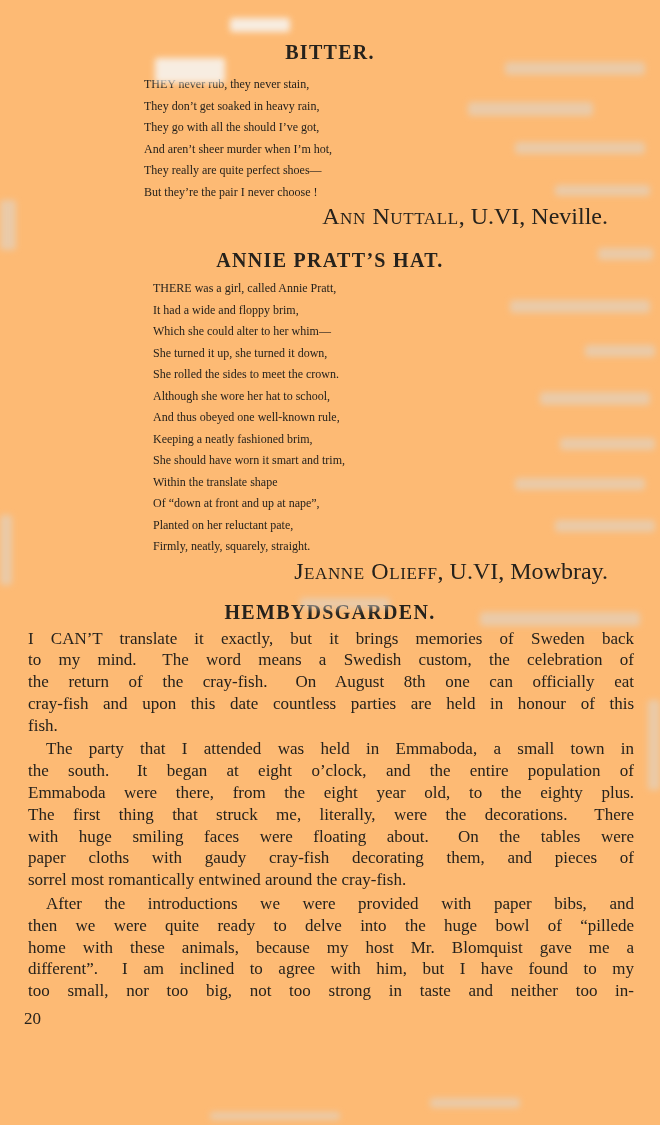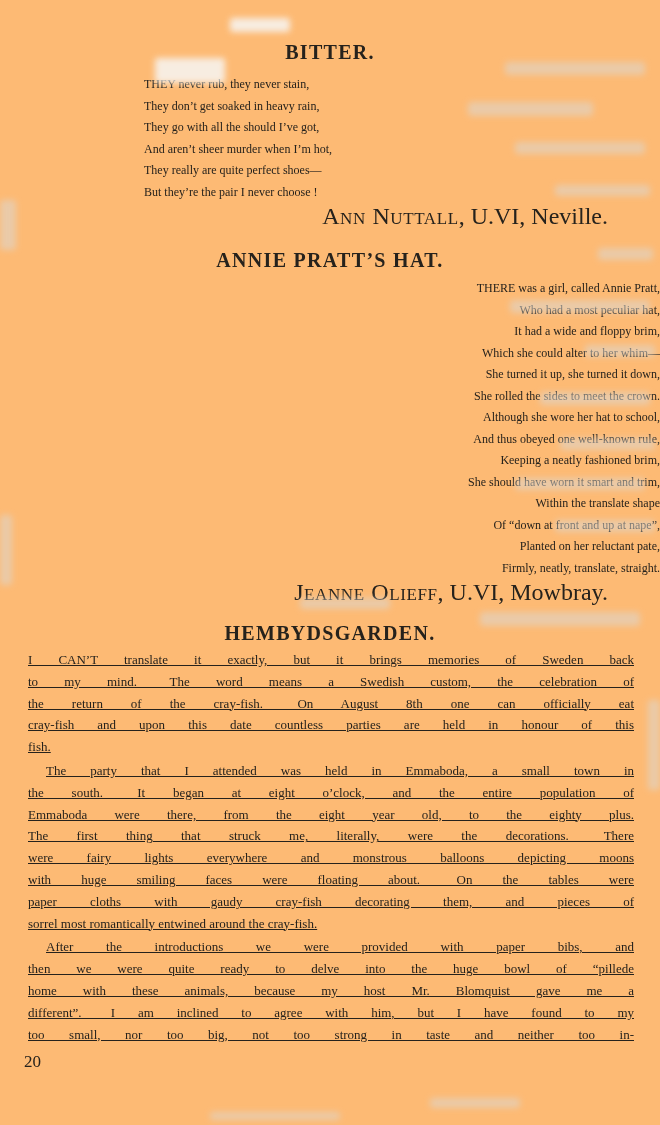--- a/index.html
+++ b/index.html
@@ -19,35 +19,35 @@
   .section-title{
     margin:0;text-align:center;
     font-size:20px;font-weight:bold;letter-spacing:1.3px;
     line-height:20px;
   }
   .t2{margin-top:23px;}
   .t3{margin-top:20px;}
 
   .poem{margin-top:12px;font-size:12px;line-height:21.5px;}
   .poem1{margin-left:144px;}
-  .poem2{margin-left:153px;margin-top:8px;text-align:right;}
+  .poem2{margin-left:153px;margin-top:8px;}
   .poem-line{white-space:pre;}
 
   .attribution{
     margin-top:2px;margin-right:52px;
     text-align:right;font-size:24px;line-height:22px;
   }
   .attribution .name{font-variant:small-caps;letter-spacing:0.6px;}
 
   .prose{margin-top:6px;}
   .para{margin:0 0 2px 0;}
   .prose-line{
-    font-size:13px;line-height:21.8px;
+    font-size:17px;line-height:21.8px;
     margin-left:28px;margin-right:26px;
-    text-align:justify;text-align-last:justify;text-decoration:underline;
+    text-align:justify;text-align-last:justify;
   }
   .prose-line.para-last{text-align-last:left;}
   .prose-line.indent{text-indent:18px;}
 
   .page-number{
     margin:7px 0 0 24px;
     font-size:17px;line-height:20px;
   }
 </style>
 </head>
@@ -85,53 +85,51 @@
     <div class="poem-line">They really are quite perfect shoes—</div>
     <div class="poem-line">But they’re the pair I never choose !</div>
   </div>
   <div class="attribution">
     <span class="name">Ann Nuttall</span><span>, U.VI, Neville.</span>
   </div>
 
   <h2 class="section-title t2">ANNIE PRATT’S HAT.</h2>
   <div class="poem poem2">
     <div class="poem-line">THERE was a girl, called Annie Pratt,</div>
-    <div class="poem-line">Who had a most peculiar hat,</div>
     <div class="poem-line">It had a wide and floppy brim,</div>
     <div class="poem-line">Which she could alter to her whim—</div>
     <div class="poem-line">She turned it up, she turned it down,</div>
     <div class="poem-line">She rolled the sides to meet the crown.</div>
     <div class="poem-line">Although she wore her hat to school,</div>
     <div class="poem-line">And thus obeyed one well-known rule,</div>
     <div class="poem-line">Keeping a neatly fashioned brim,</div>
     <div class="poem-line">She should have worn it smart and trim,</div>
     <div class="poem-line">Within the translate shape</div>
     <div class="poem-line">Of “down at front and up at nape”,</div>
     <div class="poem-line">Planted on her reluctant pate,</div>
-    <div class="poem-line">Firmly, neatly, translate, straight.</div>
+    <div class="poem-line">Firmly, neatly, squarely, straight.</div>
   </div>
   <div class="attribution">
     <span class="name">Jeanne Olieff</span><span>, U.VI, Mowbray.</span>
   </div>
 
   <h2 class="section-title t3">HEMBYDSGARDEN.</h2>
   <div class="prose">
     <div class="para">
       <div class="prose-line">I CAN’T translate it exactly, but it brings memories of Sweden back</div>
       <div class="prose-line">to my mind.  The word means a Swedish custom, the celebration of</div>
       <div class="prose-line">the return of the cray-fish.  On August 8th one can officially eat</div>
       <div class="prose-line">cray-fish and upon this date countless parties are held in honour of this</div>
       <div class="prose-line para-last">fish.</div>
     </div>
     <div class="para">
       <div class="prose-line indent">The party that I attended was held in Emmaboda, a small town in</div>
       <div class="prose-line">the south.  It began at eight o’clock, and the entire population of</div>
       <div class="prose-line">Emmaboda were there, from the eight year old, to the eighty plus.</div>
       <div class="prose-line">The first thing that struck me, literally, were the decorations.  There</div>
-      <div class="prose-line">were fairy lights everywhere and monstrous balloons depicting moons</div>
       <div class="prose-line">with huge smiling faces were floating about.  On the tables were</div>
       <div class="prose-line">paper cloths with gaudy cray-fish decorating them, and pieces of</div>
       <div class="prose-line para-last">sorrel most romantically entwined around the cray-fish.</div>
     </div>
     <div class="para">
       <div class="prose-line indent">After the introductions we were provided with paper bibs, and</div>
       <div class="prose-line">then we were quite ready to delve into the huge bowl of “pillede</div>
       <div class="prose-line">home with these animals, because my host Mr. Blomquist gave me a</div>
       <div class="prose-line">different”.  I am inclined to agree with him, but I have found to my</div>
       <div class="prose-line">too small, nor too big, not too strong in taste and neither too in-</div>

